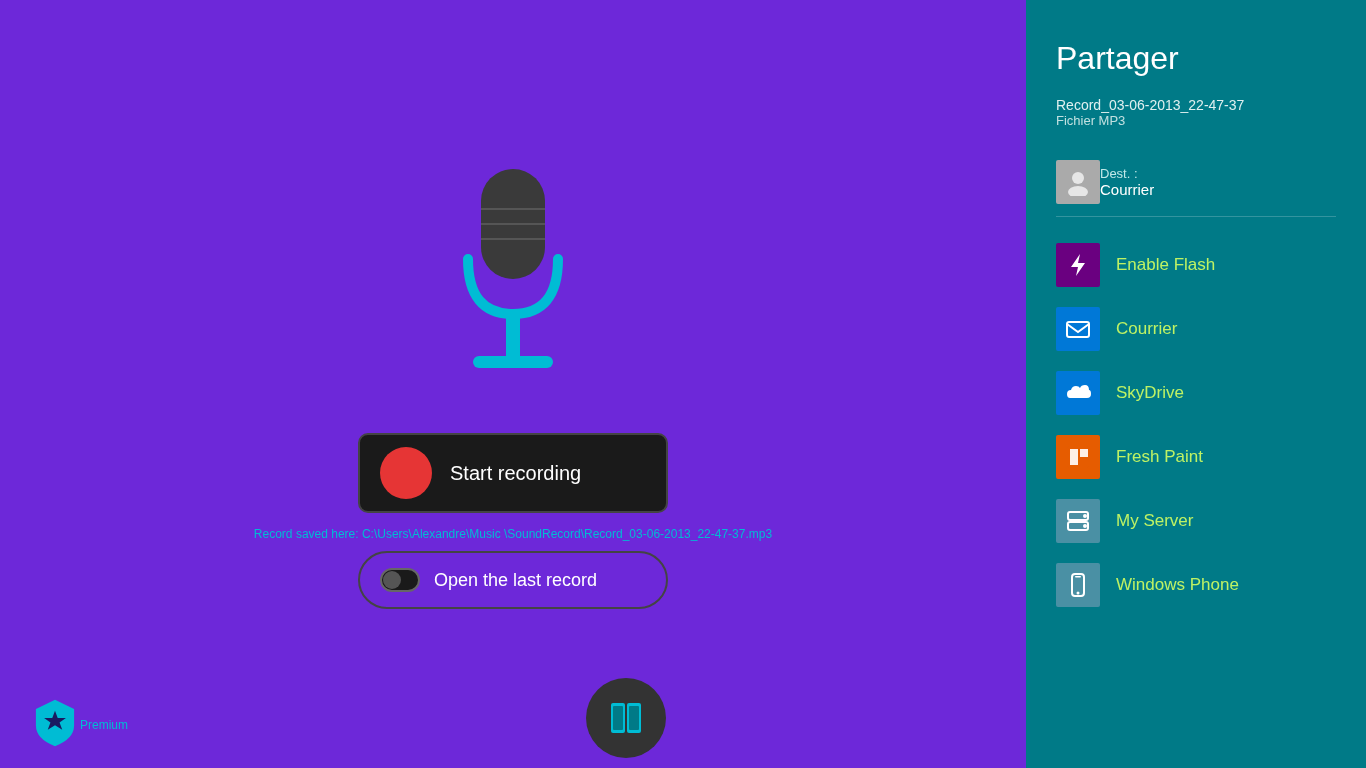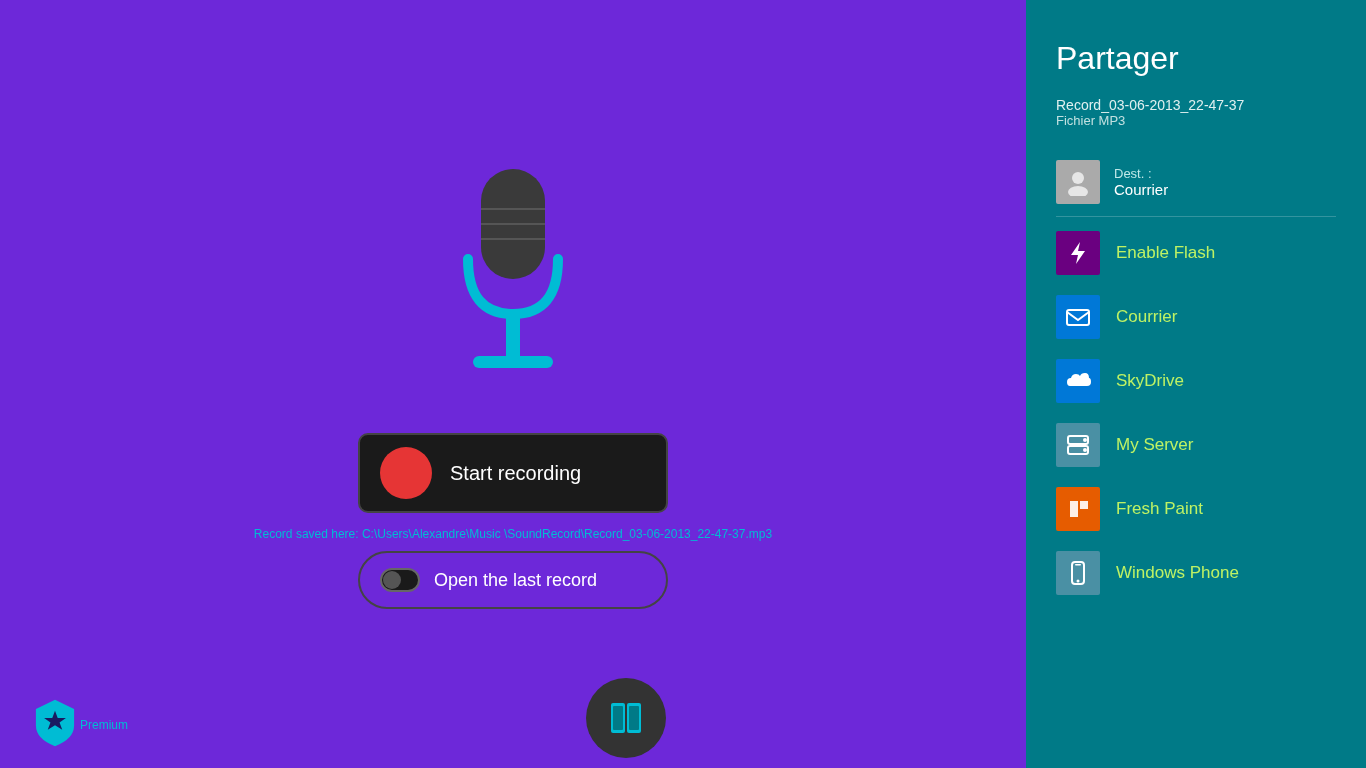--- a/index.html
+++ b/index.html
@@ -174,24 +174,23 @@
     }
     #file-type {
       color: #c0e0e0;
       font-size: 13px;
     }
 
     
     #dest-row {
       display: flex;
       align-items: center;
-      gap: 14px;
       padding: 12px 0;
       border-bottom: 1px solid rgba(255,255,255,0.2);
-      margin-bottom: 4px;
+      margin-bottom: 16px;
       cursor: pointer;
     }
     #dest-avatar {
       width: 44px;
       height: 44px;
       background: #aaa;
       border-radius: 2px;
       display: flex;
       align-items: center;
       justify-content: center;
@@ -341,41 +340,41 @@
       </div>
       <div class="sidebar-item">
         <div class="sidebar-icon icon-skydrive">
           <svg width="26" height="26" viewBox="0 0 26 26">
             <path d="M5 18 Q2 18 2 14 Q2 10 6 10 Q7 6 11 6 Q14 6 15 8 Q16 5 20 5 Q24 5 24 10 Q26 10 26 14 Q26 18 22 18 Z" fill="#fff"></path>
           </svg>
         </div>
         <span class="sidebar-item-label">SkyDrive</span>
       </div>
       <div class="sidebar-item">
+        <div class="sidebar-icon icon-freshpaint">
+          <svg width="26" height="26" viewBox="0 0 26 26">
+            <rect x="2" y="2" width="22" height="22" rx="2" fill="#e65c00"></rect>
+            <rect x="5" y="5" width="8" height="16" fill="#fff" opacity="0.9"></rect>
+            <rect x="15" y="5" width="8" height="8" fill="#fff" opacity="0.9"></rect>
+          </svg>
+        </div>
+        <span class="sidebar-item-label">Fresh Paint</span>
+      </div>
+      <div class="sidebar-item">
         <div class="sidebar-icon icon-myserver">
           <svg width="26" height="26" viewBox="0 0 26 26">
             <rect x="3" y="4" width="20" height="8" rx="2" fill="none" stroke="#fff" stroke-width="2"></rect>
             <rect x="3" y="14" width="20" height="8" rx="2" fill="none" stroke="#fff" stroke-width="2"></rect>
             <circle cx="20" cy="8" r="2" fill="#fff"></circle>
             <circle cx="20" cy="18" r="2" fill="#fff"></circle>
           </svg>
         </div>
         <span class="sidebar-item-label">My Server</span>
       </div>
       <div class="sidebar-item">
-        <div class="sidebar-icon icon-freshpaint">
-          <svg width="26" height="26" viewBox="0 0 26 26">
-            <rect x="2" y="2" width="22" height="22" rx="2" fill="#e65c00"></rect>
-            <rect x="5" y="5" width="8" height="16" fill="#fff" opacity="0.9"></rect>
-            <rect x="15" y="5" width="8" height="8" fill="#fff" opacity="0.9"></rect>
-          </svg>
-        </div>
-        <span class="sidebar-item-label">Fresh Paint</span>
-      </div>
-      <div class="sidebar-item">
         <div class="sidebar-icon icon-winphone">
           <svg width="26" height="26" viewBox="0 0 26 26">
             <rect x="7" y="2" width="12" height="22" rx="3" fill="none" stroke="#fff" stroke-width="2"></rect>
             <circle cx="13" cy="21" r="1.5" fill="#fff"></circle>
             <rect x="10" y="4" width="6" height="1.5" rx="0.75" fill="#fff"></rect>
           </svg>
         </div>
         <span class="sidebar-item-label">Windows Phone</span>
       </div>
     </div>

